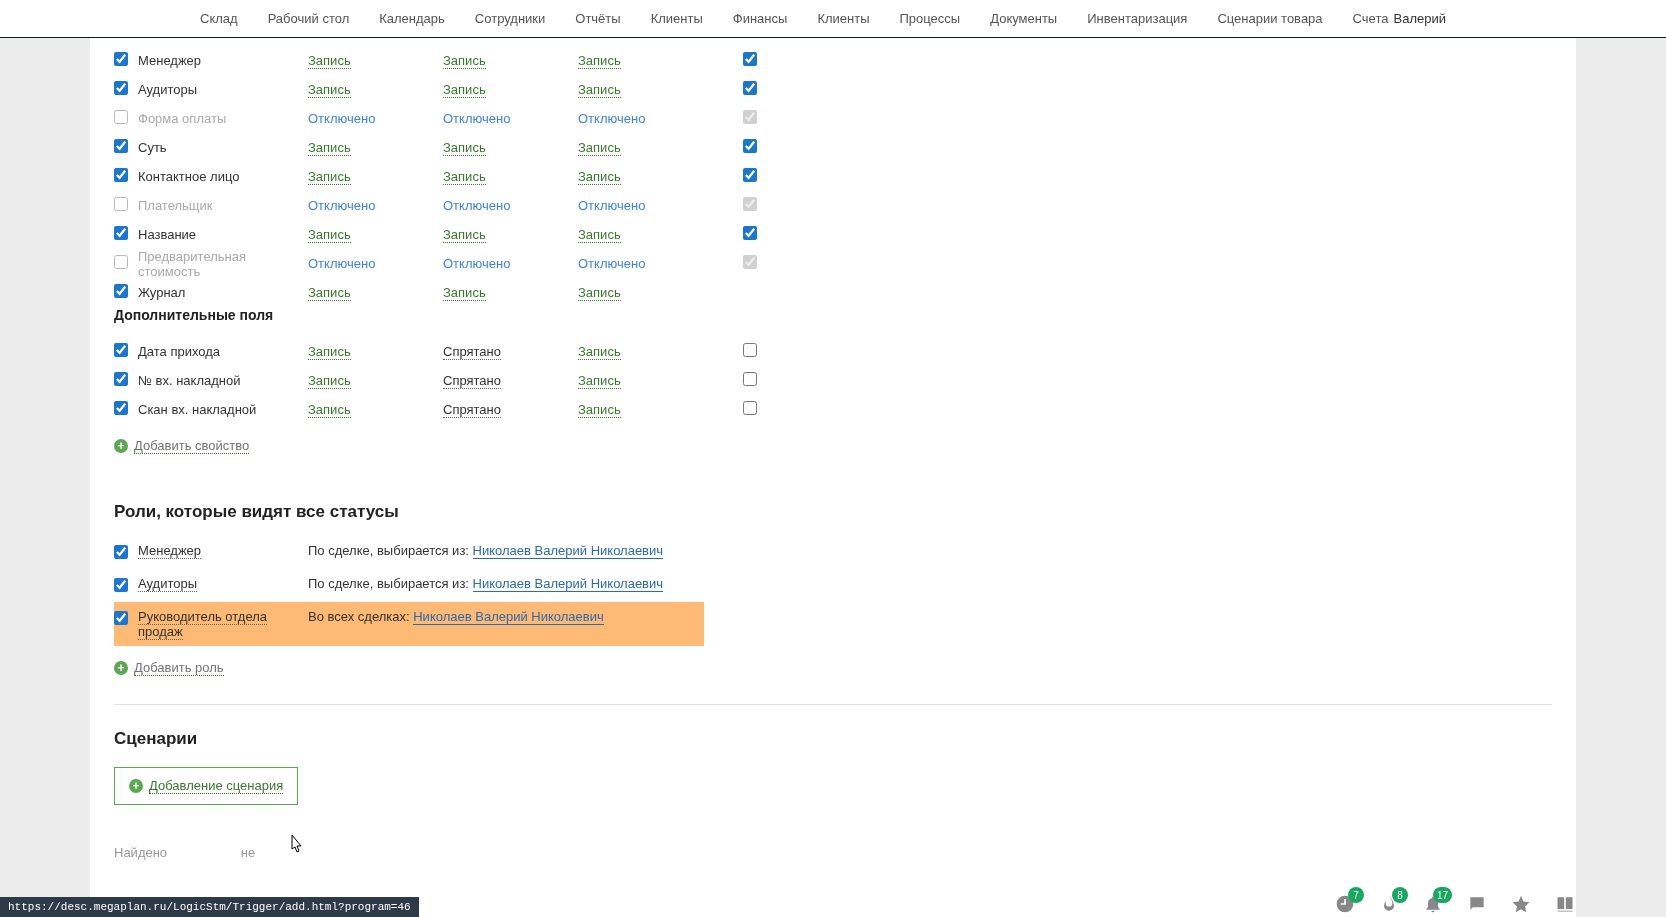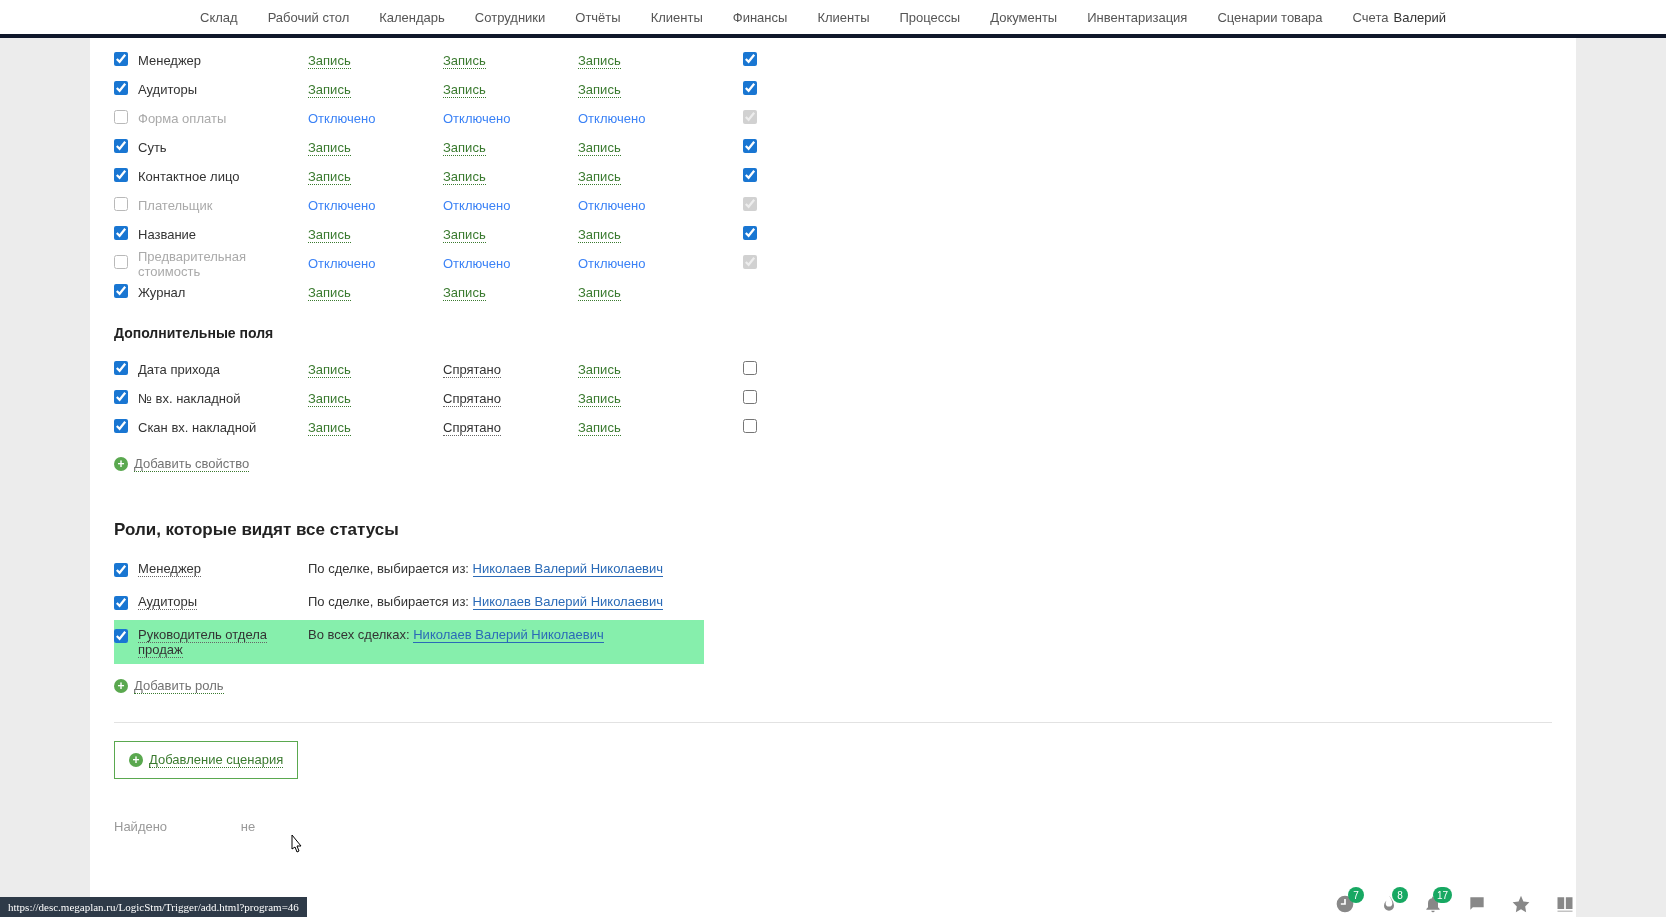--- a/index.html
+++ b/index.html
@@ -1,48 +1,48 @@
 <!DOCTYPE html>
 <html><head>
 <meta charset="utf-8">
 <style>
 *{box-sizing:border-box;margin:0;padding:0}
 body{font-family:Arial,Helvetica,sans-serif;font-size:13px;color:#333;background:#ececec;width:1666px;height:917px;overflow:hidden;position:relative}
-.topnav{background:#fff;height:38px;border-bottom:4px solid #0f172a;display:flex;align-items:center;padding:0 85px 0 200px;position:relative}
+.topnav{background:#fff;height:38px;border-bottom:1px solid #0f172a;display:flex;align-items:center;padding:0 85px 0 200px;position:relative}
 .topnav .navitem{color:#555;margin-right:30px;cursor:pointer;font-size:13px}
 .topnav .user{position:absolute;right:220px;color:#333;cursor:pointer}
 .page{background:#fff;margin:0 90px;min-height:860px;padding:8px 24px 120px 24px;position:relative}
 .grid-row{display:flex;align-items:center;height:29px}
 .grid-row.disabled{color:#aaa}
 .cell-chk{width:24px}
 .cell-name{width:170px;font-size:13px}
 .cell-link{width:135px}
 .cell-link2{width:135px}
 .cell-link3{width:165px}
 .cell-req{width:30px}
 .lnk{color:#3a7a2f;border-bottom:1px dotted #3a7a2f;cursor:pointer;font-size:13px}
 .lnk-dark{color:#333;border-bottom:1px dotted #666;cursor:pointer;font-size:13px}
 .lnk-blue{color:#2a6ab7;border-bottom:1px solid #2a6ab7;cursor:pointer}
 .disabled-txt{color:#3b82f6;font-size:13px}
 input[type=checkbox]{width:14px;height:14px;cursor:pointer}
 input[type=checkbox].blue{accent-color:#1976d2}
-.section-title{font-weight:bold;font-size:14px;color:#222;margin:18px 0 14px 0}
+.section-title{font-weight:bold;font-size:14px;color:#222;margin:0 0 14px 0}
 .section-title.big{font-size:17px}
 .addlink{display:inline-flex;align-items:center;margin-top:14px;cursor:pointer}
 .plus-icon{width:14px;height:14px;border-radius:50%;background:#5aa84f;color:#fff;display:inline-flex;align-items:center;justify-content:center;font-size:12px;font-weight:bold;margin-right:6px}
 .addlink .lbl{color:#737373;border-bottom:1px dotted #3a7a2f}
 .role-row{display:flex;align-items:flex-start;padding:7px 0}
-.role-row.highlight{background:#86efac}
+.role-row.highlight{background:#fdba74}
 .role-chk{width:24px;padding-top:2px}
 .role-name{width:170px}
 .role-desc{color:#333}
 .hr{border:none;border-top:1px solid #e2e2e2;margin:28px 0 0 0}
 .scen-btn{display:inline-flex;align-items:center;border:1px solid #5aa84f;padding:10px 14px;cursor:pointer;background:#fff}
 .scen-btn .lbl{color:#3a7a2f;border-bottom:1px dotted #3a7a2f}
-.statusbar{position:absolute;left:0;bottom:0;background:#2e3a48;color:#fff;font-size:11px;padding:4px 8px;font-family:Liberation Serif, serif}
+.statusbar{position:absolute;left:0;bottom:0;background:#2e3a48;color:#fff;font-size:11px;padding:4px 8px;font-family:Liberation Mono, monospace}
 .bottombar{position:absolute;right:90px;bottom:2px;display:flex;align-items:center;gap:22px}
 .bicon{position:relative;width:22px;height:22px;display:inline-flex;align-items:center;justify-content:center;color:#888;cursor:pointer}
 .bicon svg{width:20px;height:20px;fill:#888}
 .badge{position:absolute;top:-6px;right:-8px;background:#17a862;color:#fff;border-radius:9px;min-width:16px;height:16px;font-size:10px;display:flex;align-items:center;justify-content:center;padding:0 4px}
 .cursor{position:absolute;left:288px;top:834px;pointer-events:none}
 .page-inner{padding-left:0}
 </style>
 </head>
 <body>
 
@@ -191,20 +191,21 @@
     <div class="role-desc">Во всех сделках: <span class="lnk-blue">Николаев Валерий Николаевич</span></div>
   </div>
       </div>
 <div class="addlink">
   <span class="plus-icon">+</span>
   <span class="lbl">Добавить роль</span>
 </div>
 
 <hr class="hr">
 
+<div class="section-title big" style="margin-top:24px">Сценарии</div>
 <div style="margin-top:18px">
   <div class="scen-btn">
     <span class="plus-icon">+</span>
     <span class="lbl">Добавление сценария</span>
   </div>
 </div>
 
 <div style="margin-top:40px;color:#999">
   <span>Найдено</span>
   <span style="margin-left:70px">не</span>

